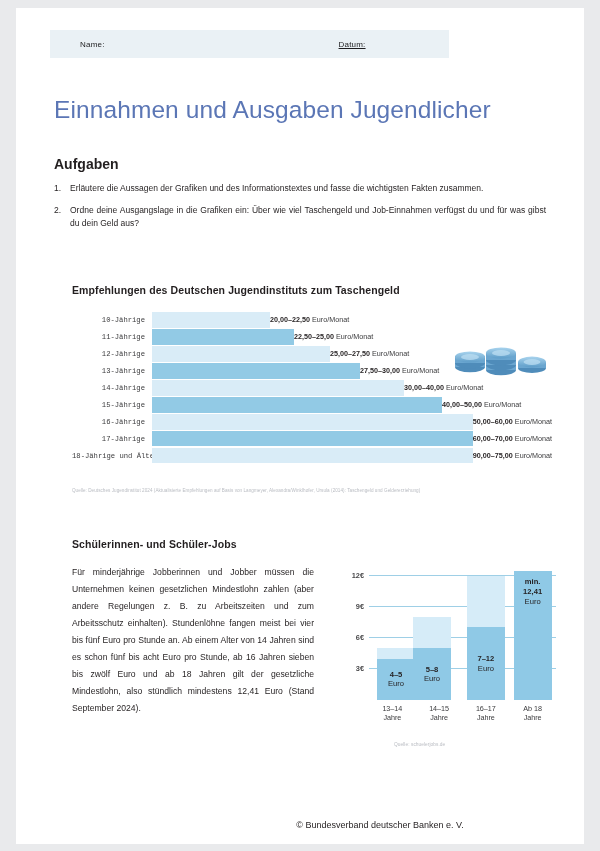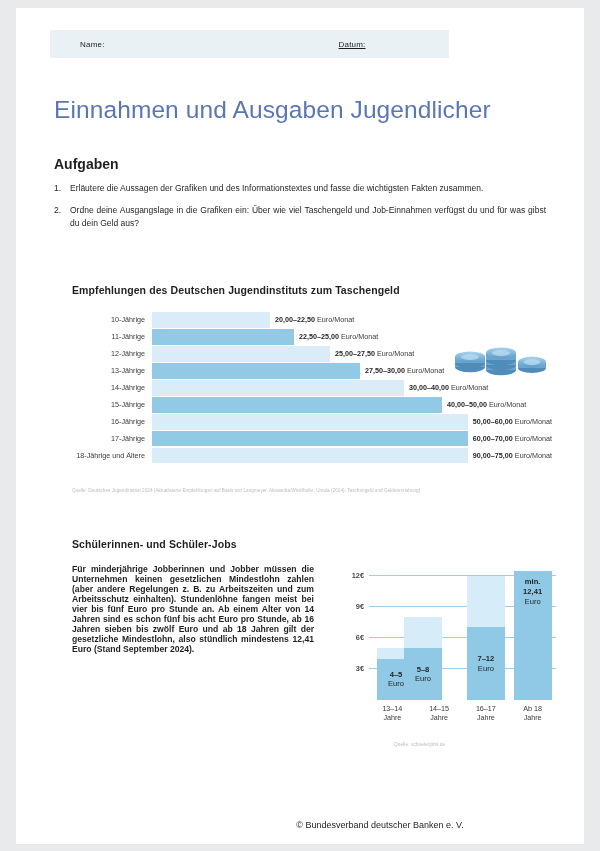--- a/index.html
+++ b/index.html
@@ -111,38 +111,38 @@
     margin-bottom: 1.4px;
   }
   .hrow .cat {
     width: 80px;
     flex: 0 0 80px;
     text-align: right;
     padding-right: 7px;
     font-size: 7.2px;
     color: #3a3a3c;
     white-space: nowrap;
+    font-family: Liberation Mono, monospace;
   }
   .hrow .barwrap {
     position: relative;
     flex: 1;
     height: 15.6px;
     display: flex;
     align-items: center;
   }
   .hrow .bar {
     height: 15.6px;
     background: #d9ecf7;
   }
   .hrow.alt .bar { background: #92cae5; }
   .hrow .val {
     font-size: 7.2px;
     color: #3a3a3c;
     white-space: nowrap;
-    padding-left: 5px;
   }
   .hrow .val b { font-weight: 700; color: #231f20; }
 
   .source {
     position: absolute;
     font-size: 4.6px;
     color: #b9bcc2;
     letter-spacing: .05px;
     white-space: nowrap;
   }
@@ -157,24 +157,23 @@
     height: 34px;
   }
 
   
   .jobtext {
     position: absolute;
     left: 56px;
     top: 556px;
     width: 242px;
     font-size: 8.6px;
-    line-height: 10px;
+    line-height: 17px;
     color: #231f20;
     text-align: justify;
-    font-weight: bold;
   }
 
   
   .colchart {
     position: absolute;
     left: 325px;
     top: 552px;
     width: 215px;
     height: 175px;
   }
@@ -398,21 +397,21 @@
         </div>
         <div class="cc-grid" style="bottom: 124.444px;">
           <span class="cc-ylab">12€</span>
         </div>
         <div class="cc-col" style="left: 8px; height: 65px;">
           <div class="cc-seg-top" style="bottom: 0px; height: 51.8519px;"></div>
           <div class="cc-seg-base" style="height: 41.4815px;"></div>
           <div class="cc-lbl" style="bottom: 11.1407px;"><b>4–5</b><br>Euro</div>
         </div>
         <div class="cc-xlab" style="left: 4.375px;">13–14<br>Jahre</div>
-        <div class="cc-col" style="left: 35px; height: 88px;">
+        <div class="cc-col" style="left: 44px; height: 88px;">
           <div class="cc-seg-top" style="bottom: 0px; height: 82.963px;"></div>
           <div class="cc-seg-base" style="height: 51.8519px;"></div>
           <div class="cc-lbl" style="bottom: 16.3259px;"><b>5–8</b><br>Euro</div>
         </div>
         <div class="cc-xlab" style="left: 51.125px;">14–15<br>Jahre</div>
         <div class="cc-col" style="left: 97.875px; height: 124.444px;">
           <div class="cc-seg-top" style="bottom: 0px; height: 124.444px;"></div>
           <div class="cc-seg-base" style="height: 72.5926px;"></div>
           <div class="cc-lbl" style="bottom: 26.6963px;"><b>7–12</b><br>Euro</div>
         </div>

